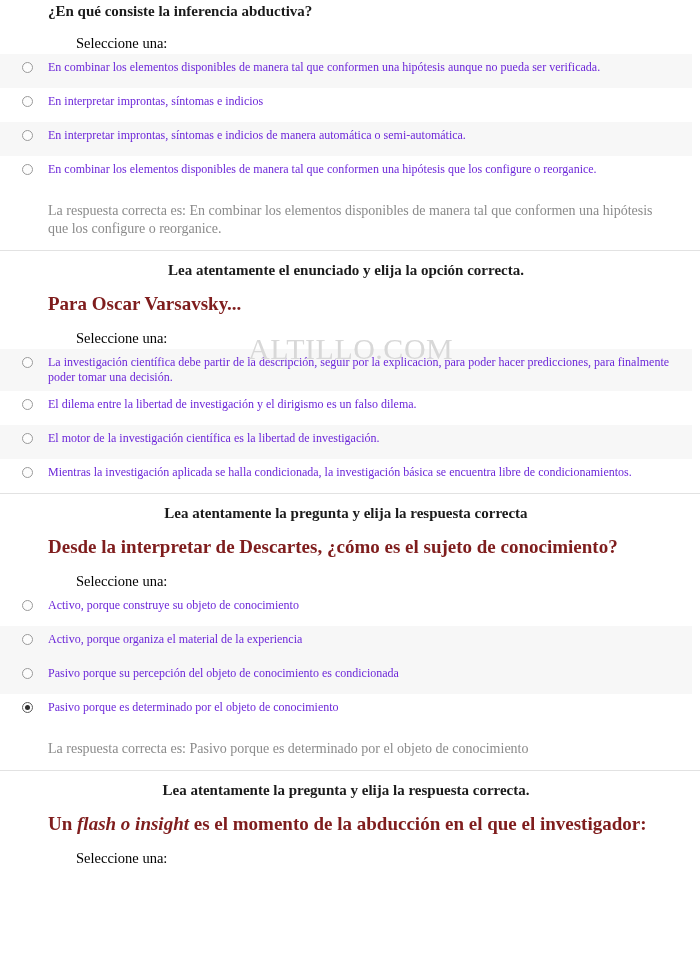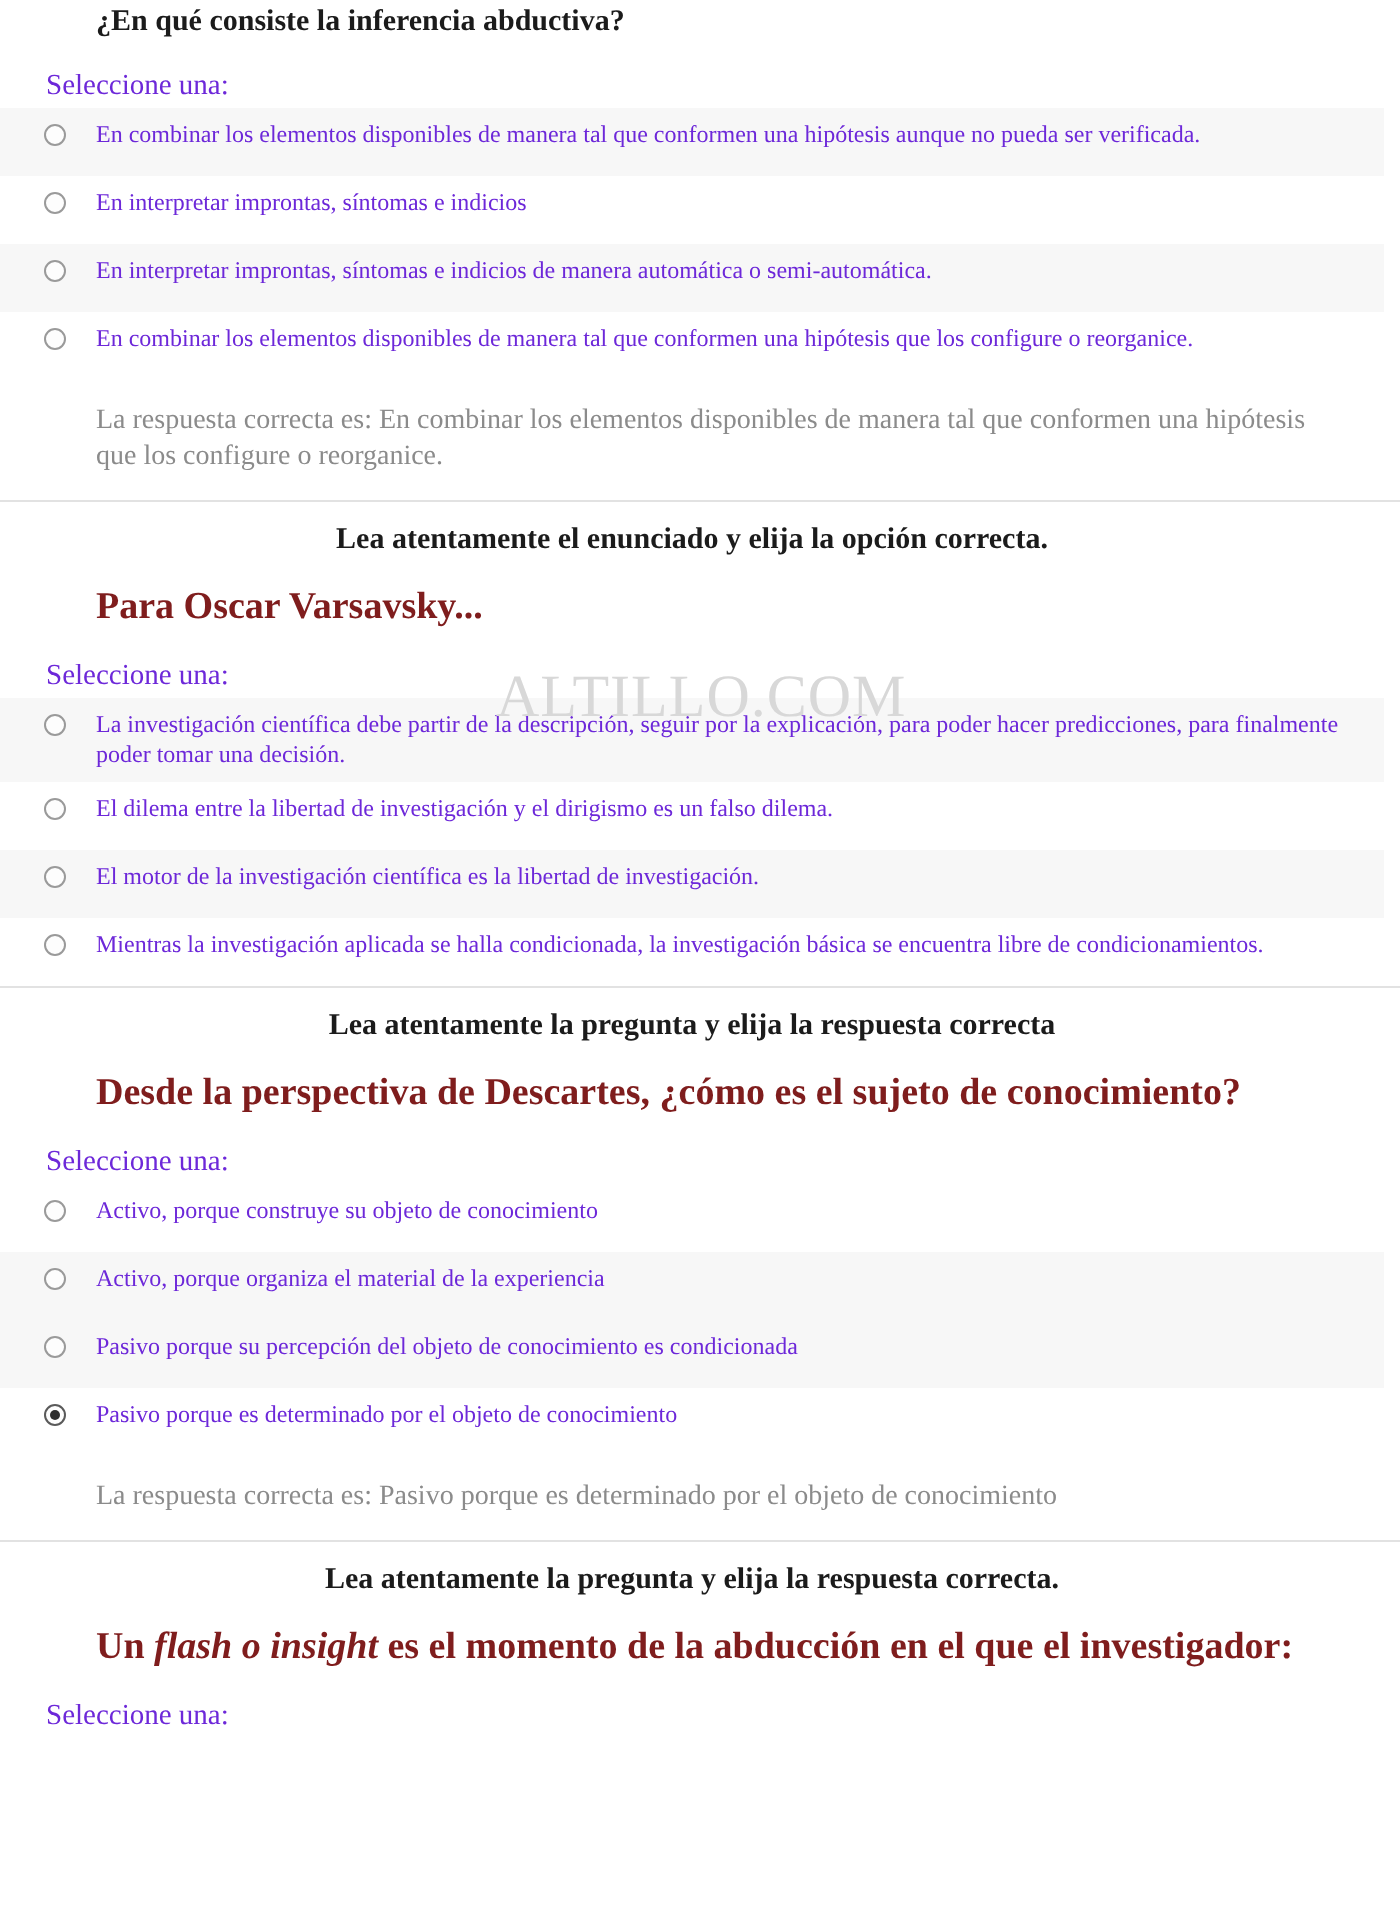--- a/index.html
+++ b/index.html
@@ -56,22 +56,22 @@
   .q-stem {
     font-weight: bold;
     font-size: 19px;
     color: #7f1d1d;
     margin: 0 0 0 48px;
     padding-top: 12px;
     line-height: 1.25;
   }
   .select-one {
     font-size: 14.5px;
-    color: #6d28d9;
-    margin: 0 0 0 23px;
+    color: #000000;
+    margin: 0 0 0 76px;
     padding-top: 14px;
     padding-bottom: 2px;
   }
   .options {
     margin: 0;
     padding: 0;
     list-style: none;
   }
   .option {
     position: relative;
@@ -187,21 +187,21 @@
         <li class="option">
           <span class="radio"></span>
           <span>Mientras la investigación aplicada se halla condicionada, la investigación básica se encuentra libre de condicionamientos.</span>
         </li>
       </ul>
     </div>
     <div class="divider"></div>
 
     <div class="question-block">
       <div class="q-title centered">Lea atentamente la pregunta y elija la respuesta correcta</div>
-      <div class="q-stem">Desde la perspectiva de Descartes, ¿cómo es el sujeto de conocimiento?</div>
+      <div class="q-stem">Desde la interpretar de Descartes, ¿cómo es el sujeto de conocimiento?</div>
       <div class="select-one">Seleccione una:</div>
       <ul class="options">
         <li class="option">
           <span class="radio"></span>
           <span>Activo, porque construye su objeto de conocimiento</span>
         </li>
         <li class="option shaded">
           <span class="radio"></span>
           <span>Activo, porque organiza el material de la experiencia</span>
         </li>

